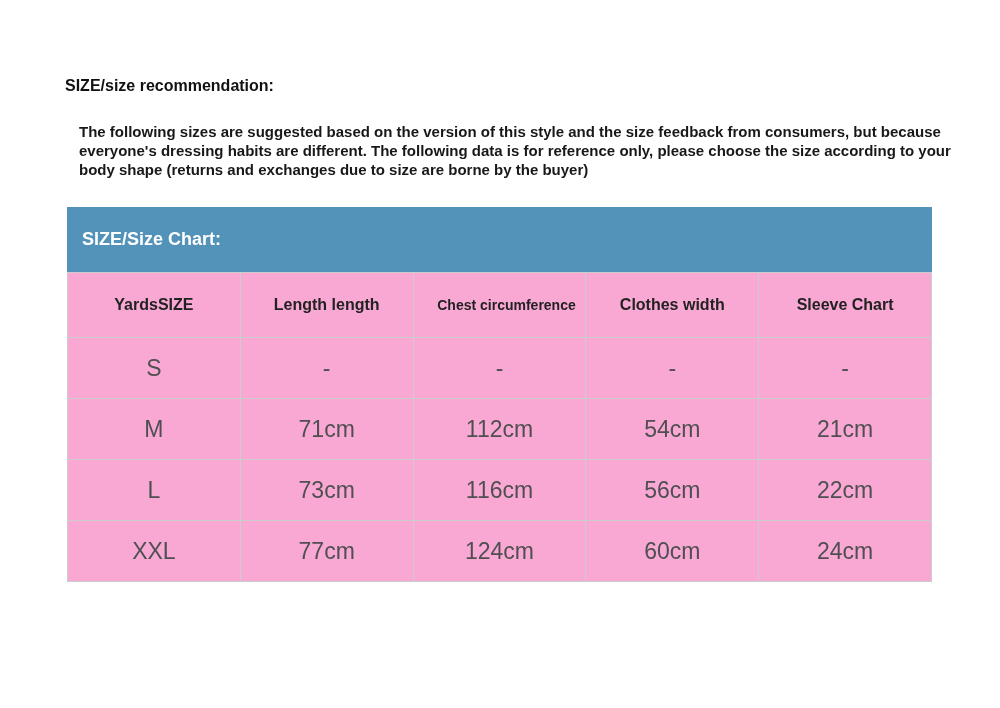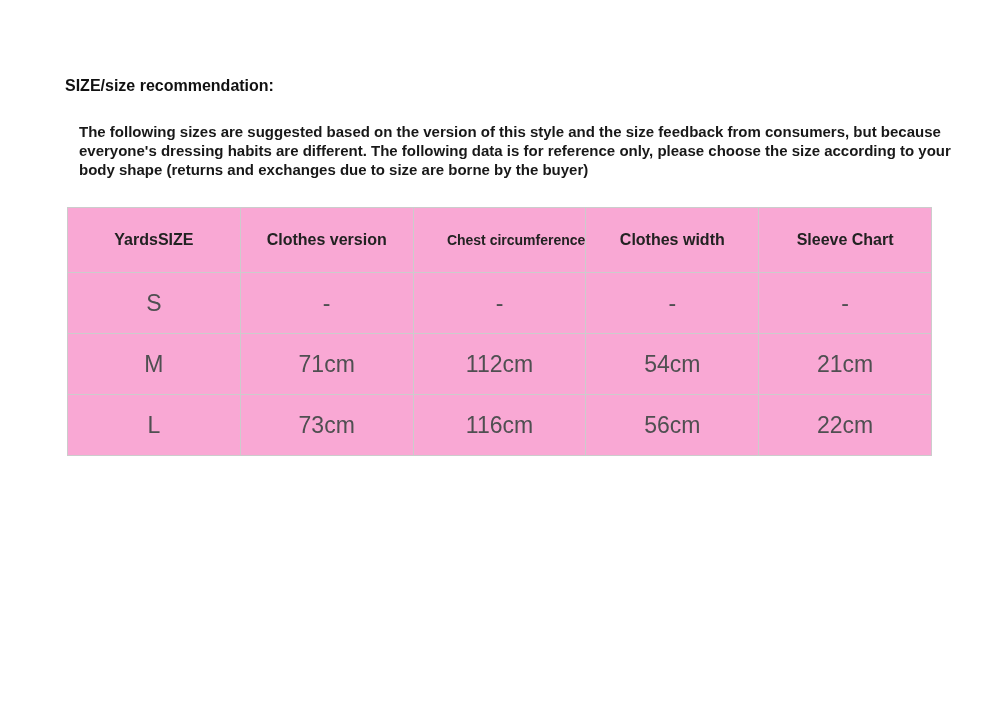--- a/index.html
+++ b/index.html
@@ -57,45 +57,46 @@
   }
   table.size-table thead tr { height: 65px; }
   table.size-table tbody tr { height: 61px; }
   table.size-table th {
     font-size: 16px;
     font-weight: bold;
     color: #222222;
   }
   table.size-table th.chest-header {
     font-size: 14px;
-    text-align: right;
+    text-align: center;
     padding-left: 14px;
     line-height: 18px;
   }
   table.size-table td {
     font-size: 23px;
     font-weight: normal;
     color: #4f4f51;
   }
   td.size-cell { color: #48484a; }
 </style>
 </head>
 <body>
 
 <div class="page-heading">SIZE/size recommendation:</div>
 
 <div class="page-description">The following sizes are suggested based on the version of this style and the size feedback from consumers, but because everyone's dressing habits are different. The following data is for reference only, please choose the size according to your body shape (returns and exchanges due to size are borne by the buyer)</div>
 
 <div class="chart-panel">
+  <div class="chart-title-bar">SIZE/Size Chart:</div>
 
   <table class="size-table">
     <thead>
       <tr>
         <th>YardsSIZE</th>
-        <th>Clothes version</th>
+        <th>Length length</th>
         <th class="chest-header">Chest circumference</th>
         <th>Clothes width</th>
         <th>Sleeve Chart</th>
       </tr>
     </thead>
     <tbody>
       <tr>
         <td class="size-cell">S</td>
         <td>-</td>
         <td>-</td>
@@ -109,15 +110,22 @@
         <td>54cm</td>
         <td>21cm</td>
       </tr>
       <tr>
         <td class="size-cell">L</td>
         <td>73cm</td>
         <td>116cm</td>
         <td>56cm</td>
         <td>22cm</td>
       </tr>
+      <tr>
+        <td class="size-cell">XXL</td>
+        <td>77cm</td>
+        <td>124cm</td>
+        <td>60cm</td>
+        <td>24cm</td>
+      </tr>
     </tbody>
   </table>
 </div>
 
 </body></html>

